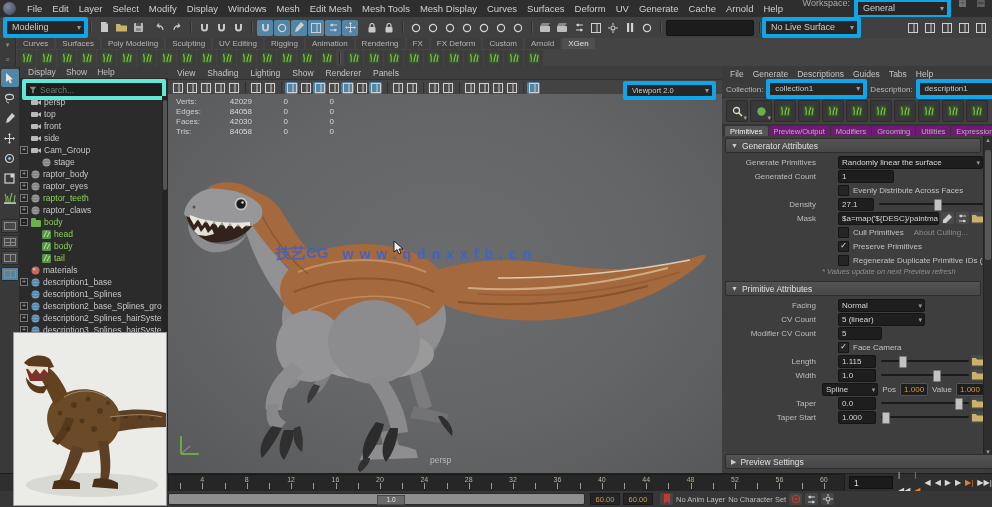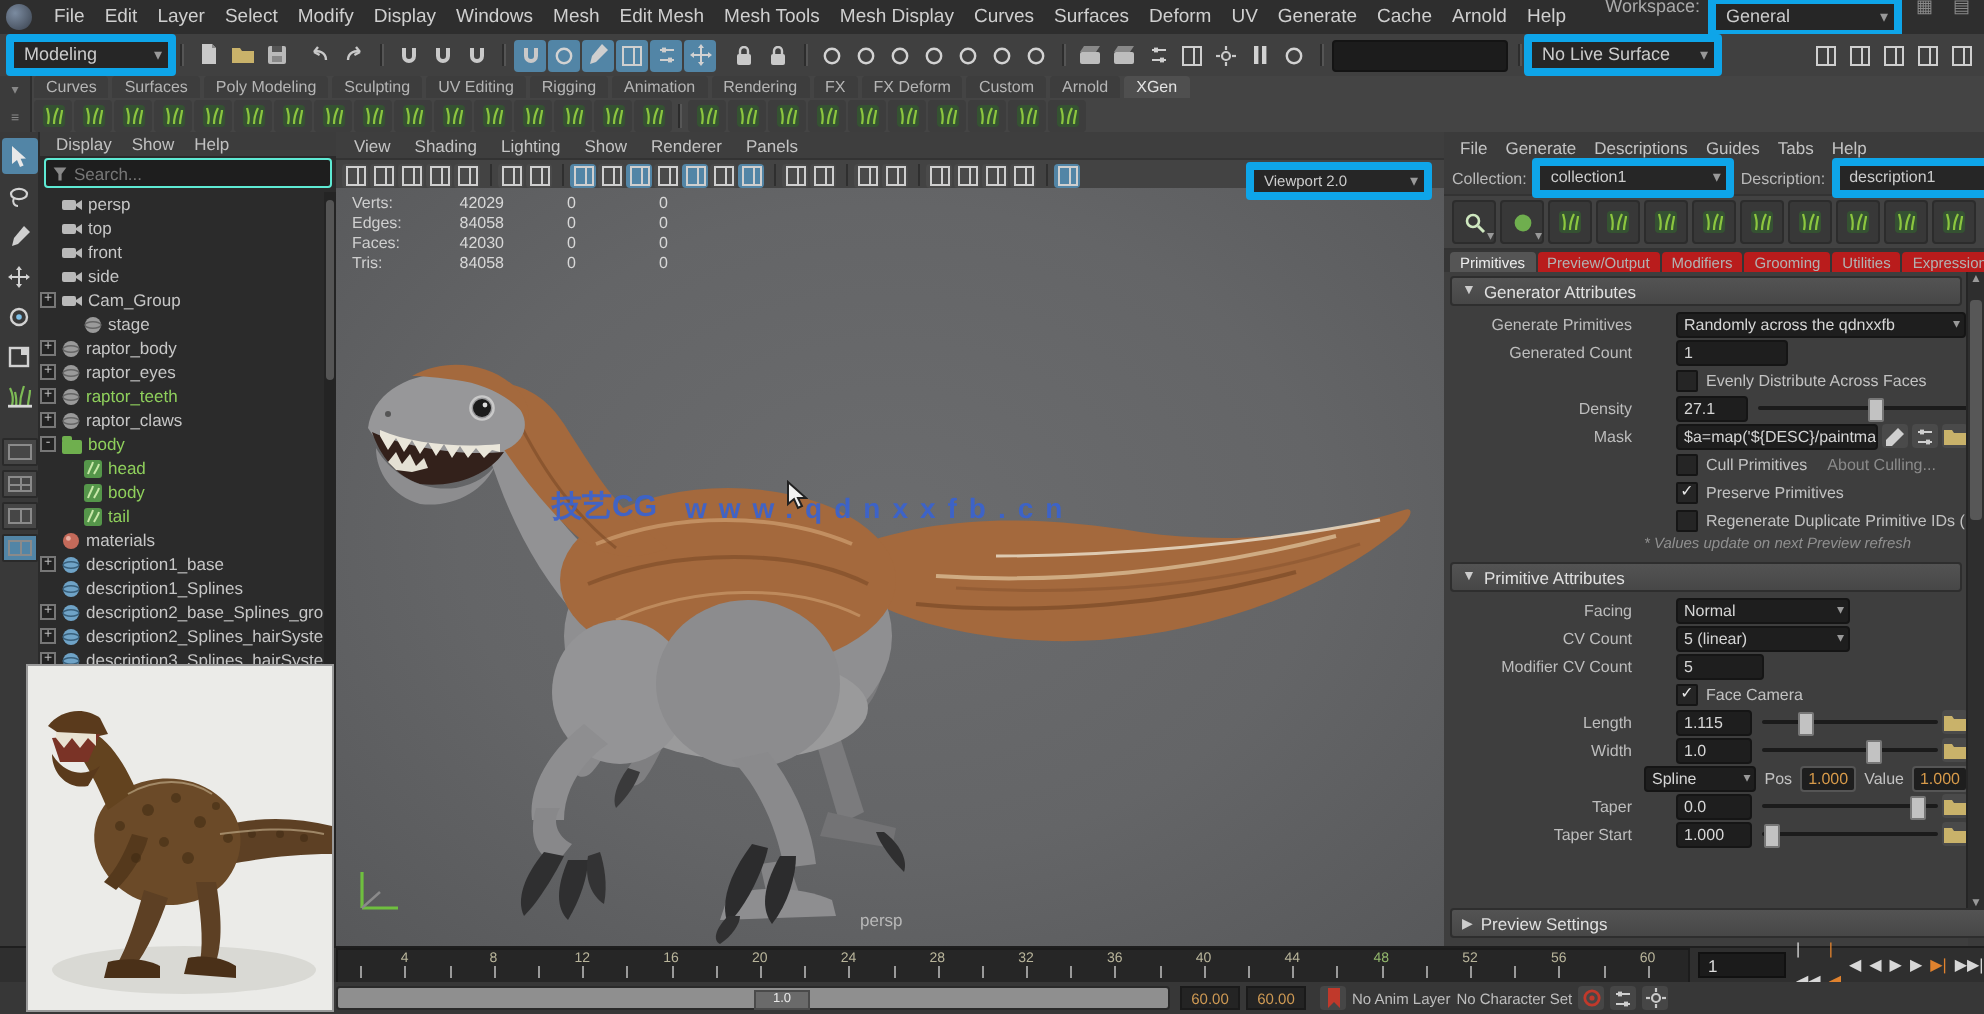--- a/index.html
+++ b/index.html
@@ -50,21 +50,21 @@
   .layout-btn{width:18px;height:14px;margin:1px 0;border:1px solid #2a2a2a;background:#464646;border-radius:1px;box-sizing:border-box;position:relative;}
   .layout-btn.active{background:#5285a6;}
   .layout-inner{position:absolute;inset:2px;border:1px solid #8a8a8a;}
   .layout-inner.split::after{content:"";position:absolute;left:50%;top:0;bottom:0;width:1px;background:#8a8a8a;}
   .layout-inner.quad::before{content:"";position:absolute;top:50%;left:0;right:0;height:1px;background:#8a8a8a;}
   .layout-inner.quad::after{content:"";position:absolute;left:50%;top:0;bottom:0;width:1px;background:#8a8a8a;}
   
   #outliner{position:absolute;left:20px;top:0;width:148px;height:407px;background:#2b2b2b;border-right:1px solid #1f1f1f;}
   #outliner-menus{height:12px;background:#3c3c3c;display:flex;gap:2px;align-items:center;padding-left:4px;}
   .outliner-menu{font-size:8.5px;color:#c0c0c0;padding:0 4px;}
-  #outliner-search{height:13px;margin:1px 2px;background:#1e1e1e;border:1px solid #5eead4;border-radius:2px;
+  #outliner-search{height:13px;margin:1px 2px;background:#1e1e1e;border:4px solid #5eead4;border-radius:2px;
                    display:flex;align-items:center;gap:3px;padding:0 3px;color:#777;font-size:8.5px;}
   #outliner-tree{position:absolute;left:0;top:30px;right:6px;bottom:0;overflow:hidden;}
   .tree-row{height:12px;display:flex;align-items:center;gap:3px;font-size:8.5px;color:#c6c6c6;white-space:nowrap;}
   .tree-row.green{color:#8fd05c;}
   .tree-expander{width:8px;height:8px;border:1px solid #777;background:#222;color:#bbb;font-size:7px;line-height:6px;text-align:center;flex:none;box-sizing:border-box;}
   .tree-spacer{width:8px;flex:none;}
   #outliner-scroll{position:absolute;right:0;top:30px;width:6px;bottom:0;background:#242424;}
   #outliner-thumb{position:absolute;left:1px;top:4px;width:4px;height:90px;background:#555;border-radius:2px;}
   
   #viewport{position:absolute;left:168px;top:0;width:554px;height:407px;background:#3e3e3e;}
@@ -92,21 +92,21 @@
   
   #xgen{position:absolute;left:722px;top:0;width:270px;height:407px;background:#3b3b3b;}
   #xgen-menus{height:15px;display:flex;align-items:center;gap:1px;padding-left:4px;background:#3b3b3b;}
   .xgen-menu{font-size:8.5px;color:#c4c4c4;padding:0 4px;}
   #xgen-fields{height:16px;display:flex;align-items:center;gap:3px;padding-left:4px;}
   .xgen-field-label{font-size:8px;color:#b9b9b9;}
   #xgen-icons{height:26px;display:flex;align-items:center;gap:2px;padding-left:4px;background:#424242;border-top:1px solid #333;border-bottom:1px solid #333;}
   .xgen-ic{width:20px;height:20px;background:#383838;border:1px solid #2c2c2c;border-radius:2px;display:flex;align-items:center;justify-content:center;position:relative;}
   .xgen-ic .dd{position:absolute;right:0;bottom:-1px;color:#999;font-size:7px;}
   #xgen-tabs{height:13px;display:flex;align-items:flex-end;gap:1px;padding-left:3px;background:#353535;}
-  .xgen-tab{font-size:7.5px;color:#b2b2b2;padding:0 5px;height:12px;line-height:12px;background:#b91c1c;border-radius:2px 2px 0 0;white-space:nowrap;}
+  .xgen-tab{font-size:7.5px;color:#b2b2b2;padding:0 5px;height:12px;line-height:12px;background:#701a75;border-radius:2px 2px 0 0;white-space:nowrap;}
   .xgen-tab.active{background:#555555;color:#eee;}
   #xgen-content{position:absolute;left:0;top:70px;width:262px;bottom:0;background:#3e3e3e;overflow:hidden;}
   .section-header{height:13px;background:linear-gradient(#535353,#474747);border:1px solid #2e2e2e;border-radius:2px;
                   display:flex;align-items:center;gap:4px;padding-left:5px;font-size:8.5px;color:#e0e0e0;margin:2px 3px;}
   .section-arrow{font-size:7px;color:#ccc;}
   .xrow{display:flex;align-items:center;height:14px;padding-left:2px;}
   .xlabel{width:92px;text-align:right;padding-right:22px;font-size:8px;color:#bdbdbd;flex:none;white-space:nowrap;}
   .xfield{background:#1e1e1e;border:1px solid #151515;border-radius:2px;height:11px;line-height:11px;
           font-size:8px;color:#d6d6d6;padding:0 3px;white-space:nowrap;overflow:hidden;}
   .xdrop{position:relative;padding-right:12px;}
@@ -1231,21 +1231,21 @@
           <span class="xgen-tab">Utilities</span>
           <span class="xgen-tab">Expressions</span>
         </div>
       <div id="xgen-content">
           <div class="section-header">
             <span class="section-arrow">▼</span>
             <span>Generator Attributes</span>
           </div>
           <div class="xrow">
             <span class="xlabel">Generate Primitives</span>
-            <div class="xfield xdrop" style="width: 128px;">Randomly across the qdnxxfb</div>
+            <div class="xfield xdrop" style="width: 128px;">Randomly linear the surface</div>
           </div>
           <div class="xrow">
             <span class="xlabel">Generated Count</span>
             <div class="xfield" style="width: 48px;">1</div>
           </div>
           <div class="xrow">
             <span class="xlabel"></span>
             <span class="xcheck"></span>
             <span class="xcb-label">Evenly Distribute Across Faces</span>
           </div>

